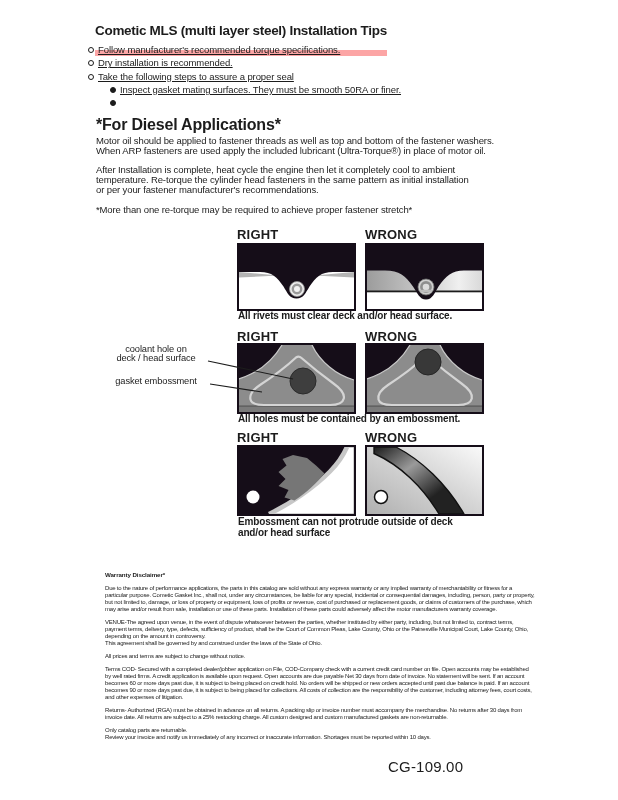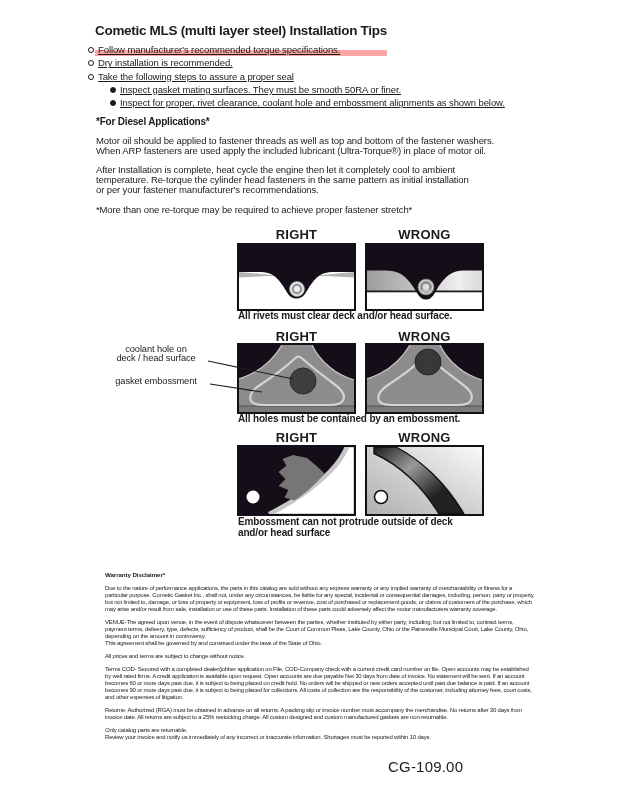--- a/index.html
+++ b/index.html
@@ -13,26 +13,26 @@
     border-bottom:6px solid #fca5a5;padding-bottom:12px;white-space:nowrap;
   }
   .bullets{left:88px;top:44px;font-size:9.5px;letter-spacing:-0.1px;text-decoration:underline;}
   .b-row{display:flex;align-items:flex-start;height:13.3px;}
   .b-row.sub{padding-left:22px;}
   .b-marker{
     width:4px;height:4px;border:1px solid #1c1c1c;border-radius:50%;
     margin:3px 4px 0 0;flex:0 0 auto;background:#fff;
   }
   .b-row.sub .b-marker{background:#1c1c1c;width:4px;height:4px;border-color:#1c1c1c;}
-  .diesel-h{left:96px;top:116px;font-size:10px;font-weight:700;letter-spacing:-0.2px;}
+  .diesel-h{left:96px;top:116px;font-size:16px;font-weight:700;letter-spacing:-0.2px;}
   .body-p{font-size:9.5px;line-height:10px;letter-spacing:-0.12px;white-space:pre-line;width:450px;}
   .p1{left:96px;top:136px;}
   .p2{left:96px;top:165px;}
   .p3{left:96px;top:205px;}
-  .dg-label{width:119px;text-align:center;font-size:13px;font-weight:700;letter-spacing:0.2px;}
+  .dg-label{width:119px;text-align:left;font-size:13px;font-weight:700;letter-spacing:0.2px;}
   .dg-caption{font-size:10px;font-weight:700;letter-spacing:-0.15px;line-height:10.5px;white-space:pre-line;}
   .panel{display:block;}
   .anno{
     font-size:9.3px;line-height:9.4px;letter-spacing:-0.1px;text-align:center;
     white-space:pre-line;width:110px;
   }
   .fineprint{left:105px;top:571px;width:430px;font-size:6px;line-height:7px;letter-spacing:-0.2px;color:#222;}
   .fineprint h4{margin:0 0 7px 0;font-size:6.2px;font-weight:700;letter-spacing:-0.1px;}
   .fineprint p{margin:0 0 6px 0;white-space:pre-line;}
   .page-code{left:388px;top:758px;font-size:15px;letter-spacing:0.2px;}
@@ -77,21 +77,20 @@
     <div class="b-row">
       <span class="b-marker"></span>
       <span>Take the following steps to assure a proper seal</span>
     </div>
     <div class="b-row sub">
       <span class="b-marker"></span>
       <span>Inspect gasket mating surfaces.  They must be smooth 50RA or finer.</span>
     </div>
     <div class="b-row sub">
       <span class="b-marker"></span>
-      <span>Inspect for proper, rivet clearance, coolant hole and embossment alignments as shown below.</span>
     </div>
   </div>
 
   <div class="abs diesel-h">*For Diesel Applications*</div>
   <div class="abs body-p p1">Motor oil should be applied to fastener threads as well as top and bottom of the fastener washers.
 When ARP fasteners are used apply the included lubricant (Ultra-Torque®) in place of motor oil.</div>
   <div class="abs body-p p2">After Installation is complete, heat cycle the engine then let it completely cool to ambient
 temperature. Re-torque the cylinder head fasteners in the same pattern as initial installation
 or per your fastener manufacturer's recommendations.</div>
   <div class="abs body-p p3">*More than one re-torque may be required to achieve proper fastener stretch*</div>

